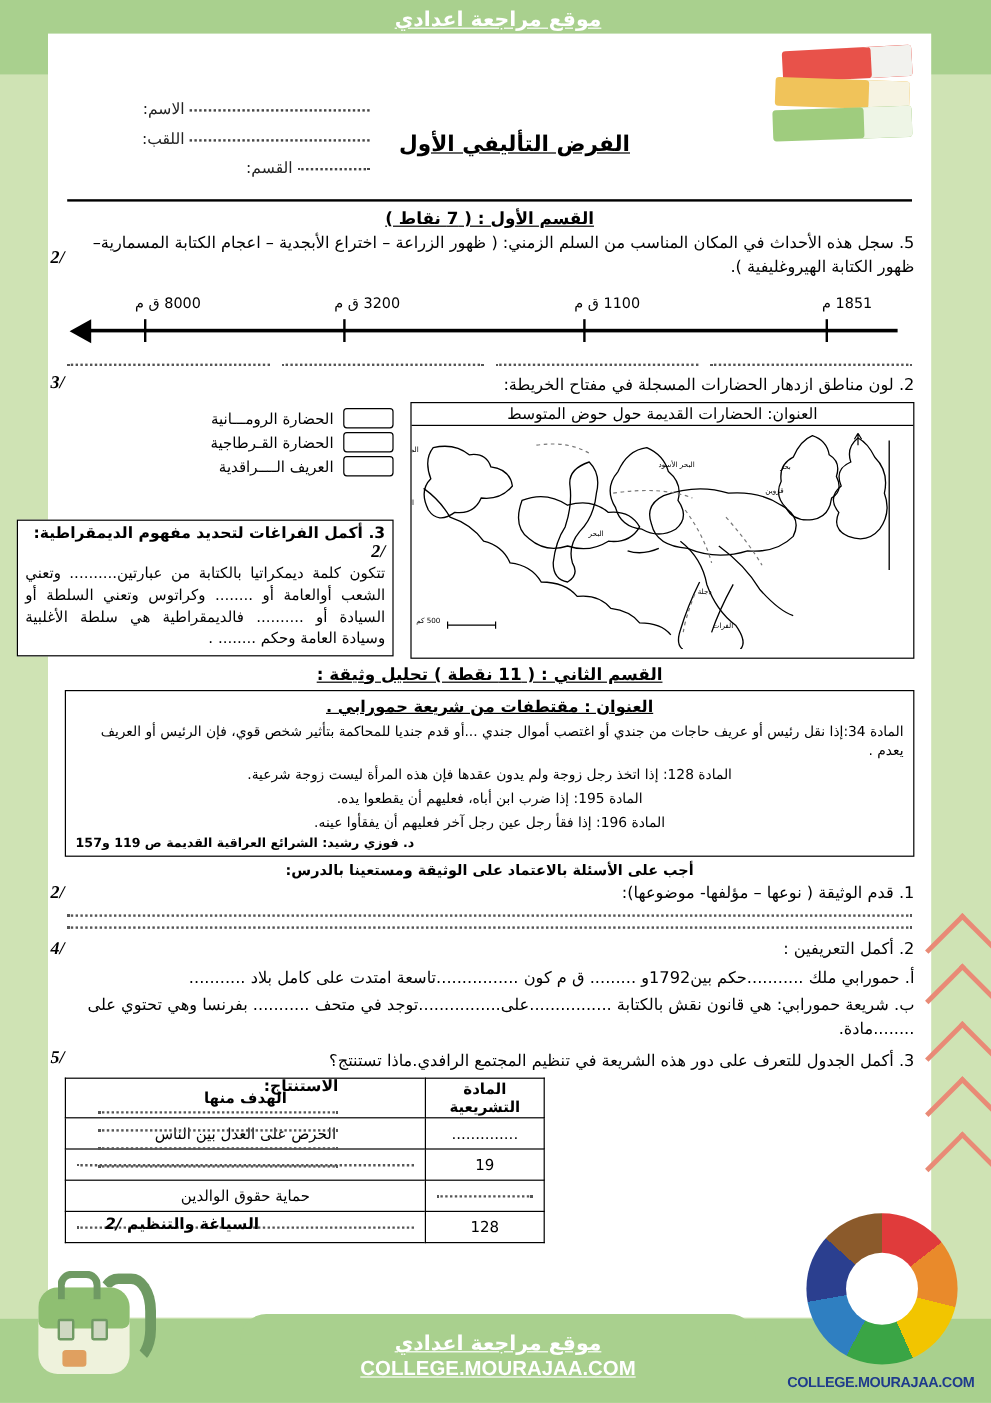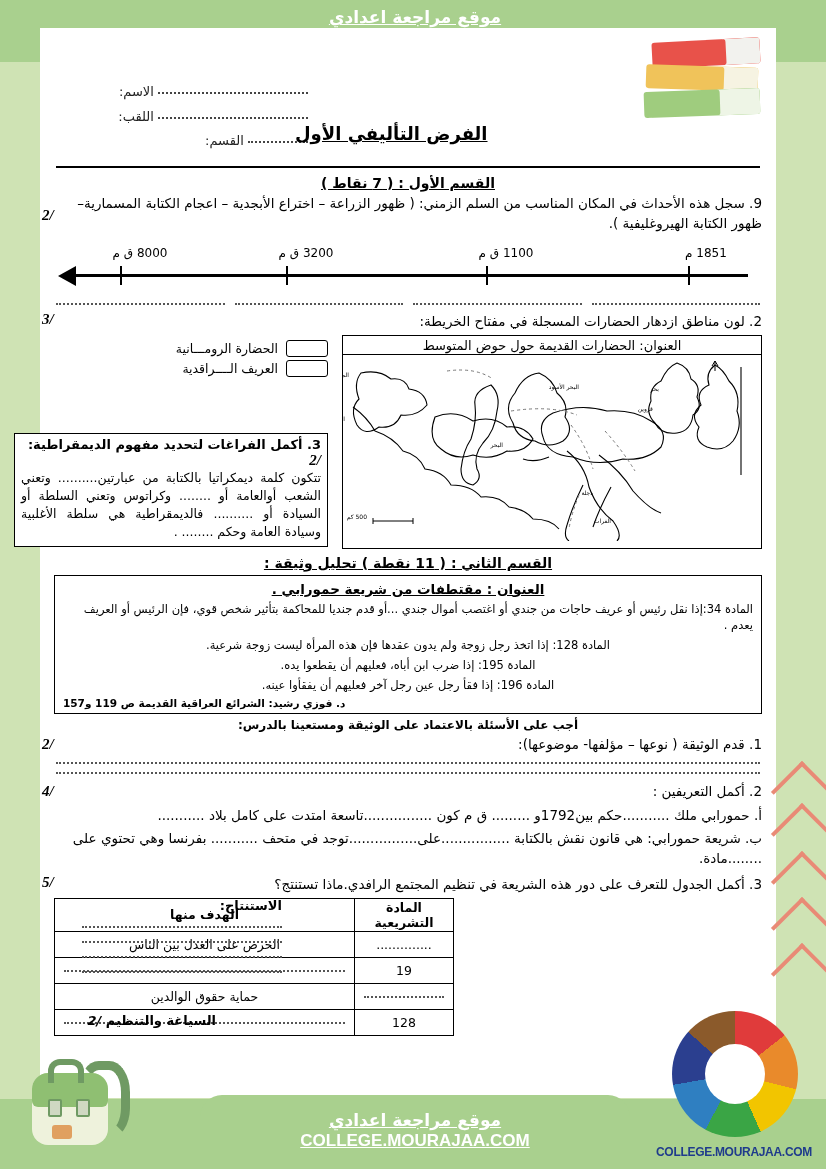--- a/index.html
+++ b/index.html
@@ -37,21 +37,21 @@
   .bk1{width:108px;height:26px;background:#e8524a;left:14px;top:6px;transform:rotate(-3deg);box-shadow:inset -34px 0 0 #f2f2ee;}
   .bk2{width:112px;height:24px;background:#f0c35a;left:8px;top:32px;transform:rotate(2deg);box-shadow:inset -34px 0 0 #f6f3e2;}
   .bk3{width:116px;height:26px;background:#9fcc7e;left:6px;top:56px;transform:rotate(-2deg);box-shadow:inset -40px 0 0 #eef5e6;}
   
   .hdr{position:absolute;top:48px;left:0;width:736px;height:92px;}
   .hdr-right{position:absolute;right:18px;top:0;width:270px;text-align:right;font-size:14px;color:#111;line-height:1.55;}
   .hdr-right .r1{font-size:17px;font-weight:bold;letter-spacing:2px;}
   .hdr-left{position:absolute;left:18px;top:4px;width:250px;text-align:right;font-size:13px;color:#222;line-height:1.9;}
   .hdr-left .row{white-space:nowrap;}
   .dotline{display:inline-block;border-bottom:2px dotted #444;height:1px;vertical-align:middle;}
-  .hdr-mid{position:absolute;left:255px;top:47px;width:230px;text-align:left;}
+  .hdr-mid{position:absolute;left:255px;top:34px;width:230px;text-align:right;}
   .hdr-mid .title{font-size:18px;font-weight:bold;text-decoration:underline;color:#000;}
   .hr-thick{position:absolute;left:16px;top:138px;width:704px;border-top:2px solid #000;}
   
   .content{position:absolute;top:144px;left:0;width:736px;}
   .sec-title{font-size:14px;font-weight:bold;text-align:center;margin:3px 0 2px;color:#000;}
   .sec-title u{text-decoration:underline;}
   .q{font-size:13.5px;color:#000;text-align:right;margin:2px 14px 0 14px;line-height:1.5;}
   .mark{position:absolute;left:2px;font-size:15px;font-weight:bold;font-style:italic;color:#000;font-family:"Liberation Serif",serif;}
   .dots-line{border-bottom:2px dotted #555;height:1px;margin:7px 16px;}
   .dots-seg{display:flex;gap:10px;margin:6px 16px;}
@@ -188,21 +188,21 @@
     </div>
   </div>
   <div class="hr-thick"></div>
 
   <div class="content">
 
     <div class="sec-title"><u>القسم الأول : ( 7 نقاط )</u></div>
 
     <div style="position:relative">
       <div class="mark" style="top:14px">/2</div>
-      <div class="q">9. سجل هذه الأحداث في المكان المناسب من السلم الزمني: ( ظهور الزراعة – اختراع الأبجدية – اعجام الكتابة المسمارية– ظهور الكتابة الهيروغليفية ).</div>
+      <div class="q">5. سجل هذه الأحداث في المكان المناسب من السلم الزمني: ( ظهور الزراعة – اختراع الأبجدية – اعجام الكتابة المسمارية– ظهور الكتابة الهيروغليفية ).</div>
     </div>
 
     <div class="timeline">
       <div class="tl-axis"></div>
       <div class="tl-arrow"></div>
       <div class="tl-tick" style="right:636px"></div>
       <div class="tl-tick" style="right:470px"></div>
       <div class="tl-tick" style="right:270px"></div>
       <div class="tl-tick" style="right:68px"></div>
       <div class="tl-lab" style="right:618px">8000 ق م</div>
@@ -268,20 +268,24 @@
         </div>
       </div>
 
       <div class="legend">
         <div class="lg-row">
           <span class="lg-box"></span>
           <span class="lg-txt">الحضارة الرومـــانية</span>
         </div>
         <div class="lg-row">
           <span class="lg-box"></span>
+          <span class="lg-txt">الحضارة القـرطاجية</span>
+        </div>
+        <div class="lg-row">
+          <span class="lg-box"></span>
           <span class="lg-txt">العريف الــــراقدية</span>
         </div>
 
         <div class="q3box">
           <div class="t">
             <span>3.  أكمل الفراغات لتحديد مفهوم الديمقراطية:</span>
             <span class="mark" style="position:static;font-style:italic">/2</span>
           </div>
           <div class="b">تتكون كلمة ديمكراتيا بالكتابة من عبارتين.......... وتعني الشعب أوالعامة أو ........ وكراتوس وتعني السلطة أو السيادة أو .......... فالديمقراطية هي سلطة الأغلبية وسيادة العامة وحكم ........ .</div>
         </div>

